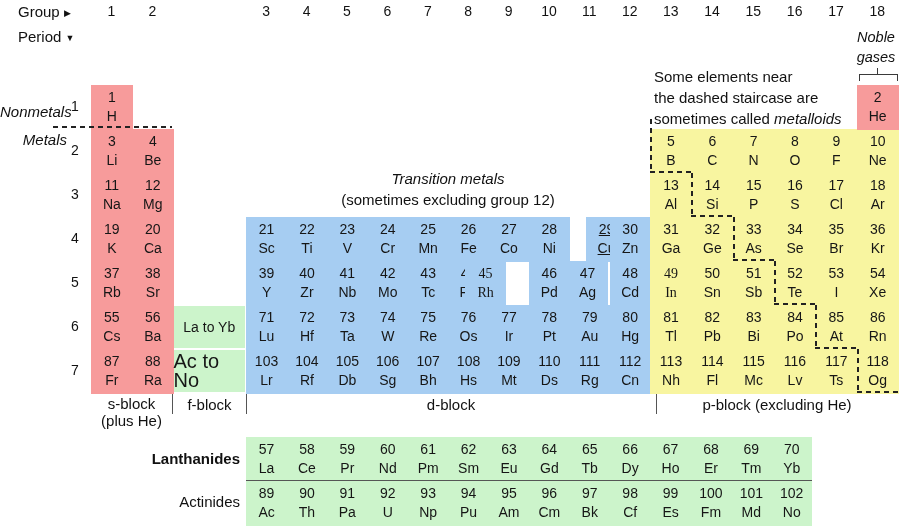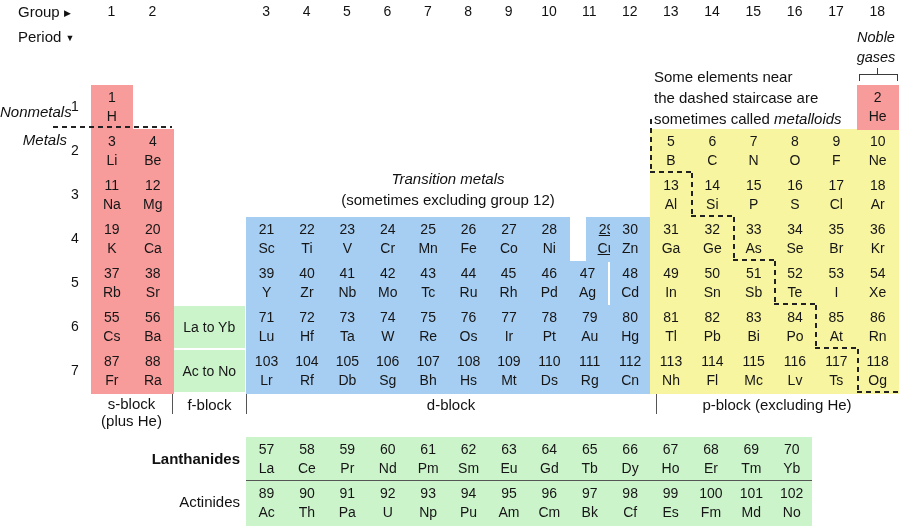--- a/index.html
+++ b/index.html
@@ -219,21 +219,21 @@
       <div>Mo</div>
     </div>
     <div class="cell d" style="left: 407.6px; top: 261px; width: 41.1px; height: 44.7px;">
       <div>43</div>
       <div>Tc</div>
     </div>
     <div class="cell d" style="left: 448px; top: 261px; width: 41.1px; height: 44.7px;">
       <div>44</div>
       <div>Ru</div>
     </div>
-    <div class="cell d" style="left: 488px; top: 261px; width: 41.1px; height: 44.7px;">
+    <div class="cell d" style="left: 465px; top: 261px; width: 41.1px; height: 44.7px; font-family: Liberation Serif, serif;">
       <div>45</div>
       <div>Rh</div>
     </div>
     <div class="cell d" style="left: 528.8px; top: 261px; width: 41.1px; height: 44.7px;">
       <div>46</div>
       <div>Pd</div>
     </div>
     <div class="cell d" style="left: 567px; top: 261px; width: 41.1px; height: 44.7px;">
       <div>47</div>
       <div>Ag</div>
@@ -387,21 +387,21 @@
       <div>Se</div>
     </div>
     <div class="cell p" style="left: 815.332px; top: 217px; width: 42.033px; height: 44.7px;">
       <div>35</div>
       <div>Br</div>
     </div>
     <div class="cell p" style="left: 856.665px; top: 217px; width: 42.033px; height: 44.7px;">
       <div>36</div>
       <div>Kr</div>
     </div>
-    <div class="cell p" style="left: 650px; top: 261px; width: 42.033px; height: 44.7px;">
+    <div class="cell p" style="left: 650px; top: 261px; width: 42.033px; height: 44.7px; font-family: Liberation Serif, serif;">
       <div>49</div>
       <div>In</div>
     </div>
     <div class="cell p" style="left: 691.333px; top: 261px; width: 42.033px; height: 44.7px;">
       <div>50</div>
       <div>Sn</div>
     </div>
     <div class="cell p" style="left: 732.666px; top: 261px; width: 42.033px; height: 44.7px;">
       <div>51</div>
       <div>Sb</div>
@@ -464,21 +464,21 @@
     </div>
     <div class="cell p" style="left: 856.665px; top: 349px; width: 42.033px; height: 44.7px;">
       <div>118</div>
       <div>Og</div>
     </div>
     <div class="cell s" style="left: 856.665px; top: 85px; width: 42.033px; height: 44.7px;">
       <div>2</div>
       <div>He</div>
     </div>
     <div class="cell f" style="left: 173.5px; top: 306px; width: 71.5px; height: 42px; font-size: 14px;">La to Yb</div>
-    <div class="cell f" style="left: 173.5px; top: 350px; width: 71.5px; height: 42px; font-size: 14px;">Ac to No</div>
+    <div class="cell f" style="left: 173.5px; top: 350px; width: 71.5px; height: 42px; font-size: 20px;">Ac to No</div>
     <div class="cell f" style="left: 246px; top: 437px; width: 41.1px; height: 44.7px;">
       <div>57</div>
       <div>La</div>
     </div>
     <div class="cell f" style="left: 286.4px; top: 437px; width: 41.1px; height: 44.7px;">
       <div>58</div>
       <div>Ce</div>
     </div>
     <div class="cell f" style="left: 326.8px; top: 437px; width: 41.1px; height: 44.7px;">
       <div>59</div>

